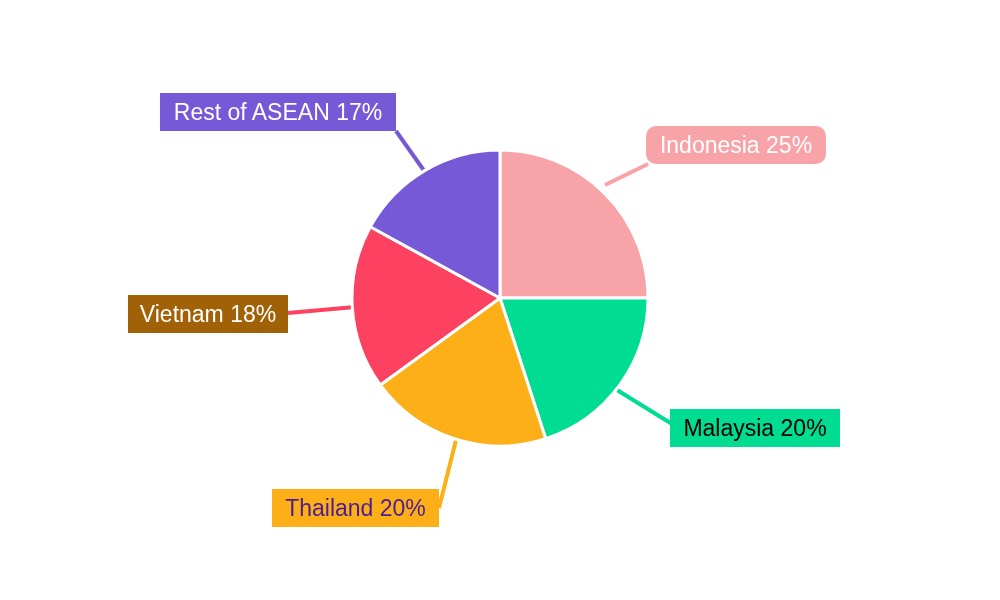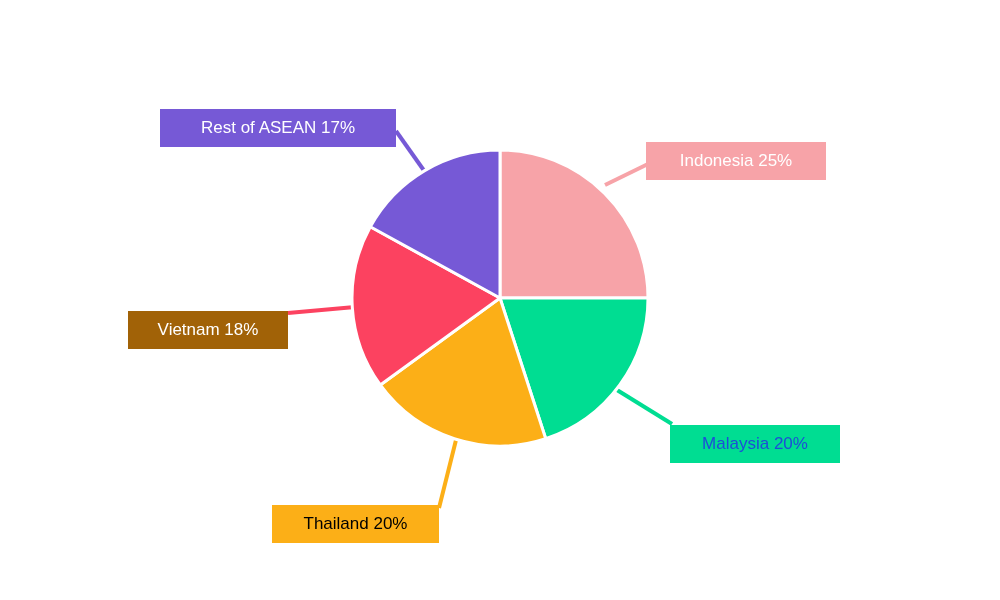--- a/index.html
+++ b/index.html
@@ -25,30 +25,29 @@
     top: 0;
     left: 0;
     display: block;
   }
   .label-box {
     position: absolute;
     display: flex;
     align-items: center;
     justify-content: center;
     color: #ffffff;
-    font-size: 17px;
+    font-size: 23px;
     font-family: "Liberation Sans", sans-serif;
     font-weight: 400;
     letter-spacing: 0px;
     white-space: nowrap;
     box-sizing: border-box;
     padding: 0 12px;
     height: 38px;
     line-height: 38px;
-    margin-top: 16px;
   }
 </style>
 </head>
 <body style="background: rgb(255, 255, 255);">
 
 <div id="chart-root">
 
   <svg id="chart-svg" width="1000" height="600" viewBox="0 0 1000 600">
     <g id="leader-lines">
         <line x1="605" y1="185" x2="648" y2="164" stroke="#f7a3a8" stroke-width="4" stroke-linecap="butt"></line>
@@ -60,20 +59,20 @@
     <g id="pie-slices">
         <path d="M 500 298 L 500.00 150.00 A 148 148 0 0 1 648.00 298.00 Z" fill="#f7a3a8" stroke="#ffffff" stroke-width="3" stroke-linejoin="round"></path>
         <path d="M 500 298 L 648.00 298.00 A 148 148 0 0 1 545.73 438.76 Z" fill="#00dd92" stroke="#ffffff" stroke-width="3" stroke-linejoin="round"></path>
         <path d="M 500 298 L 545.73 438.76 A 148 148 0 0 1 380.27 384.99 Z" fill="#fcaf17" stroke="#ffffff" stroke-width="3" stroke-linejoin="round"></path>
         <path d="M 500 298 L 380.27 384.99 A 148 148 0 0 1 370.31 226.70 Z" fill="#fc4260" stroke="#ffffff" stroke-width="3" stroke-linejoin="round"></path>
         <path d="M 500 298 L 370.31 226.70 A 148 148 0 0 1 500.00 150.00 Z" fill="#7659d6" stroke="#ffffff" stroke-width="3" stroke-linejoin="round"></path>
       </g>
   </svg>
 
   <div id="labels-layer">
-      <div class="label-box" style="left: 646px; top: 126px; width: 180px; height: 38px; line-height: 38px; background: rgb(247, 163, 168); color: rgb(255, 255, 255);">Indonesia 25%</div>
-      <div class="label-box" style="left: 670px; top: 409px; width: 170px; height: 38px; line-height: 38px; background: rgb(0, 221, 146); color: #1d4ed8;">Malaysia 20%</div>
-      <div class="label-box" style="left: 272px; top: 489px; width: 167px; height: 38px; line-height: 38px; background: rgb(252, 175, 23); color: #000000;">Thailand 20%</div>
+      <div class="label-box" style="left: 646px; top: 126px; width: 180px; height: 38px; line-height: 38px; background: rgb(247, 163, 168); color: rgb(255, 255, 255); border-radius: 10px;">Indonesia 25%</div>
+      <div class="label-box" style="left: 670px; top: 409px; width: 170px; height: 38px; line-height: 38px; background: rgb(0, 221, 146); color: #000000;">Malaysia 20%</div>
+      <div class="label-box" style="left: 272px; top: 489px; width: 167px; height: 38px; line-height: 38px; background: rgb(252, 175, 23); color: #4c1d95;">Thailand 20%</div>
       <div class="label-box" style="left: 128px; top: 295px; width: 160px; height: 38px; line-height: 38px; background: #a16207; color: rgb(255, 255, 255);">Vietnam 18%</div>
       <div class="label-box" style="left: 160px; top: 93px; width: 236px; height: 38px; line-height: 38px; background: rgb(118, 89, 214); color: rgb(255, 255, 255);">Rest of ASEAN 17%</div>
     </div>
 
 </div>
 
 </body></html>

